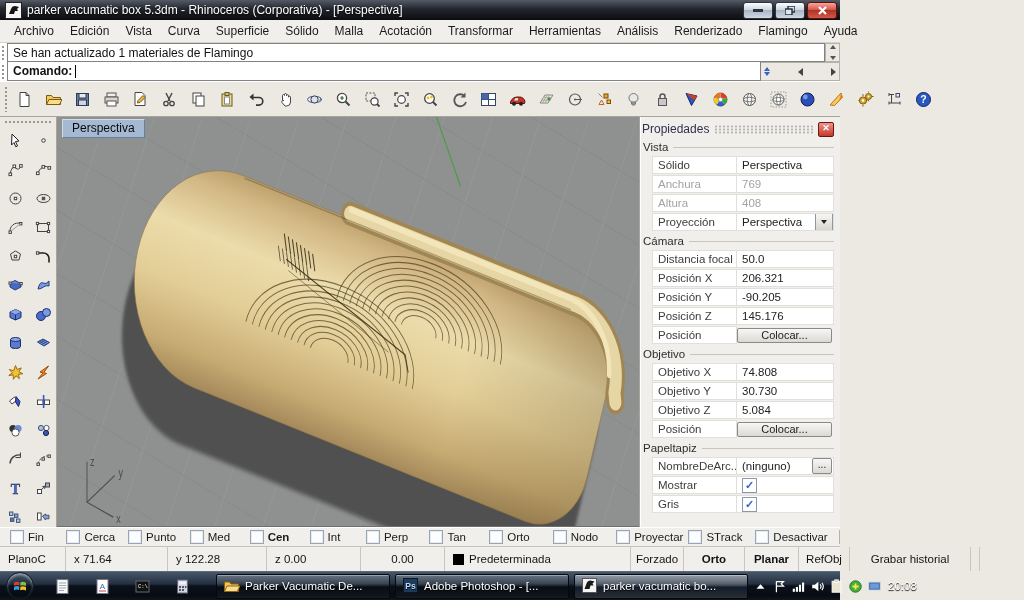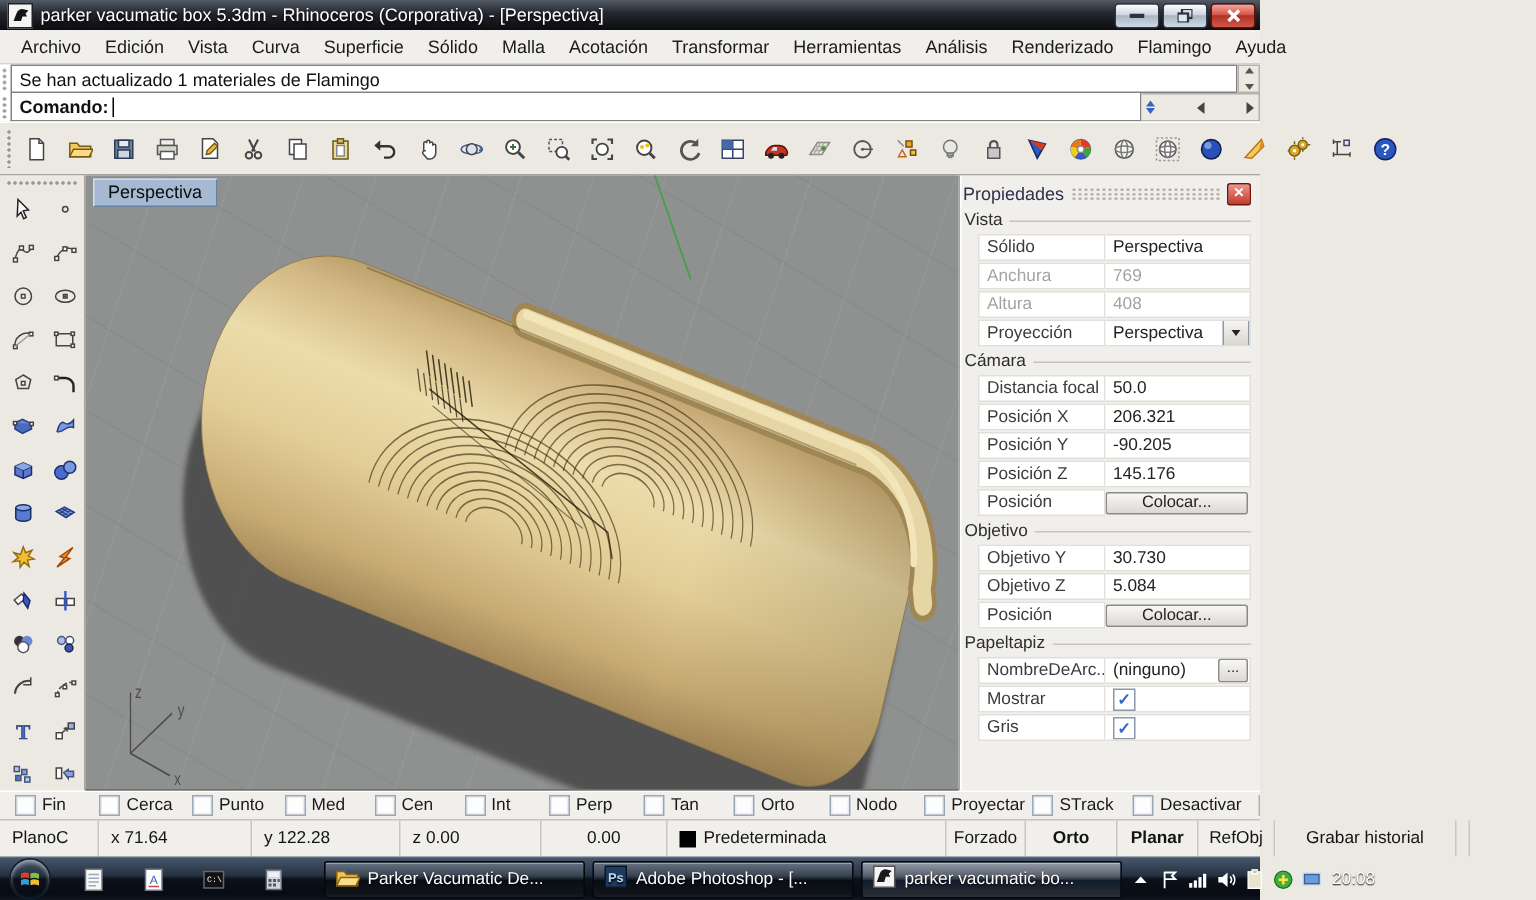--- a/index.html
+++ b/index.html
@@ -817,20 +817,26 @@
           <div class="prow">
             <div class="pcell">Posición</div>
             <div class="pcell value" style="background: transparent; border: none; padding-left: 0px;">
               <button class="pbtn">Colocar...</button>
             </div>
           </div>
           <div class="psec-title">
             <span>Objetivo</span>
           </div>
           <div class="prow">
+            <div class="pcell">Objetivo X</div>
+            <div class="pcell value">
+              <span>74.808</span>
+            </div>
+          </div>
+          <div class="prow">
             <div class="pcell">Objetivo Y</div>
             <div class="pcell value">
               <span>30.730</span>
             </div>
           </div>
           <div class="prow">
             <div class="pcell">Objetivo Z</div>
             <div class="pcell value">
               <span>5.084</span>
             </div>
@@ -877,21 +883,21 @@
         <span>Cerca</span>
       </span>
       <span class="os-item" style="width: 70px;">
         <span class="os-box"></span>
         <span>Punto</span>
       </span>
       <span class="os-item" style="width: 68px;">
         <span class="os-box"></span>
         <span>Med</span>
       </span>
-      <span class="os-item" style="width: 68px;">
+      <span class="os-item" style="width: 68px; font-weight: bold;">
         <span class="os-box"></span>
         <span>Cen</span>
       </span>
       <span class="os-item" style="width: 64px;">
         <span class="os-box"></span>
         <span>Int</span>
       </span>
       <span class="os-item" style="width: 72px;">
         <span class="os-box"></span>
         <span>Perp</span>

